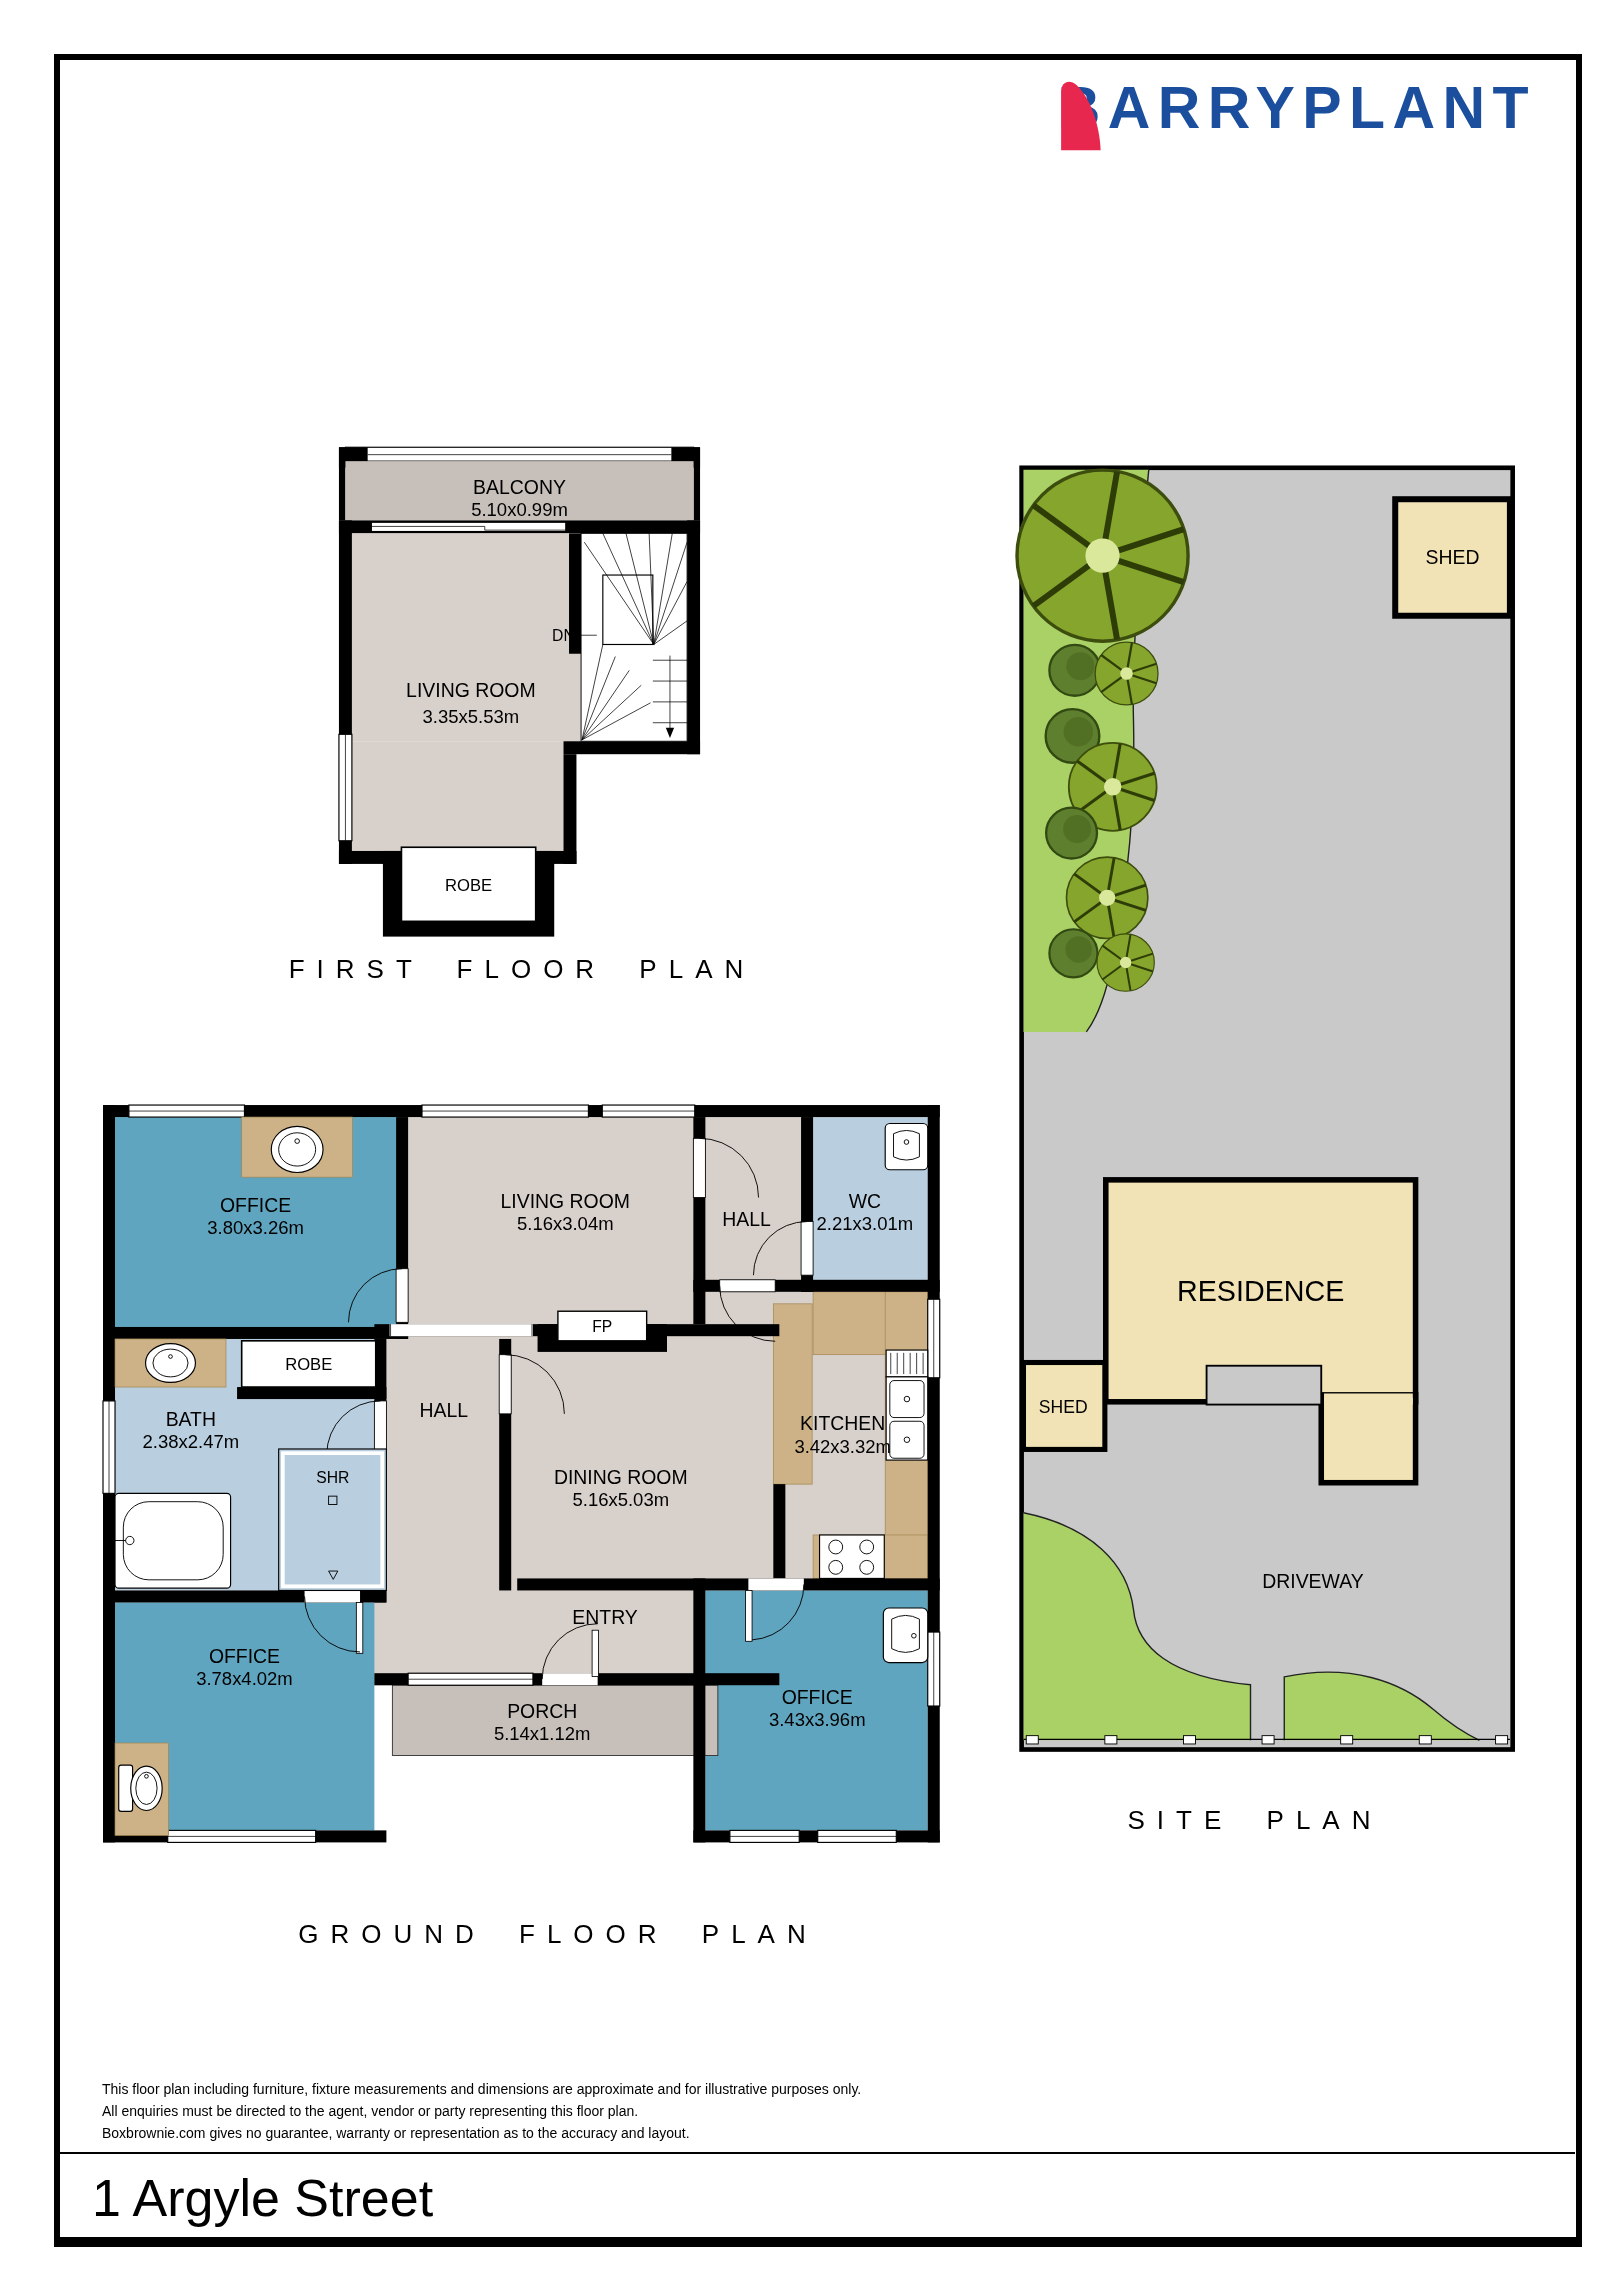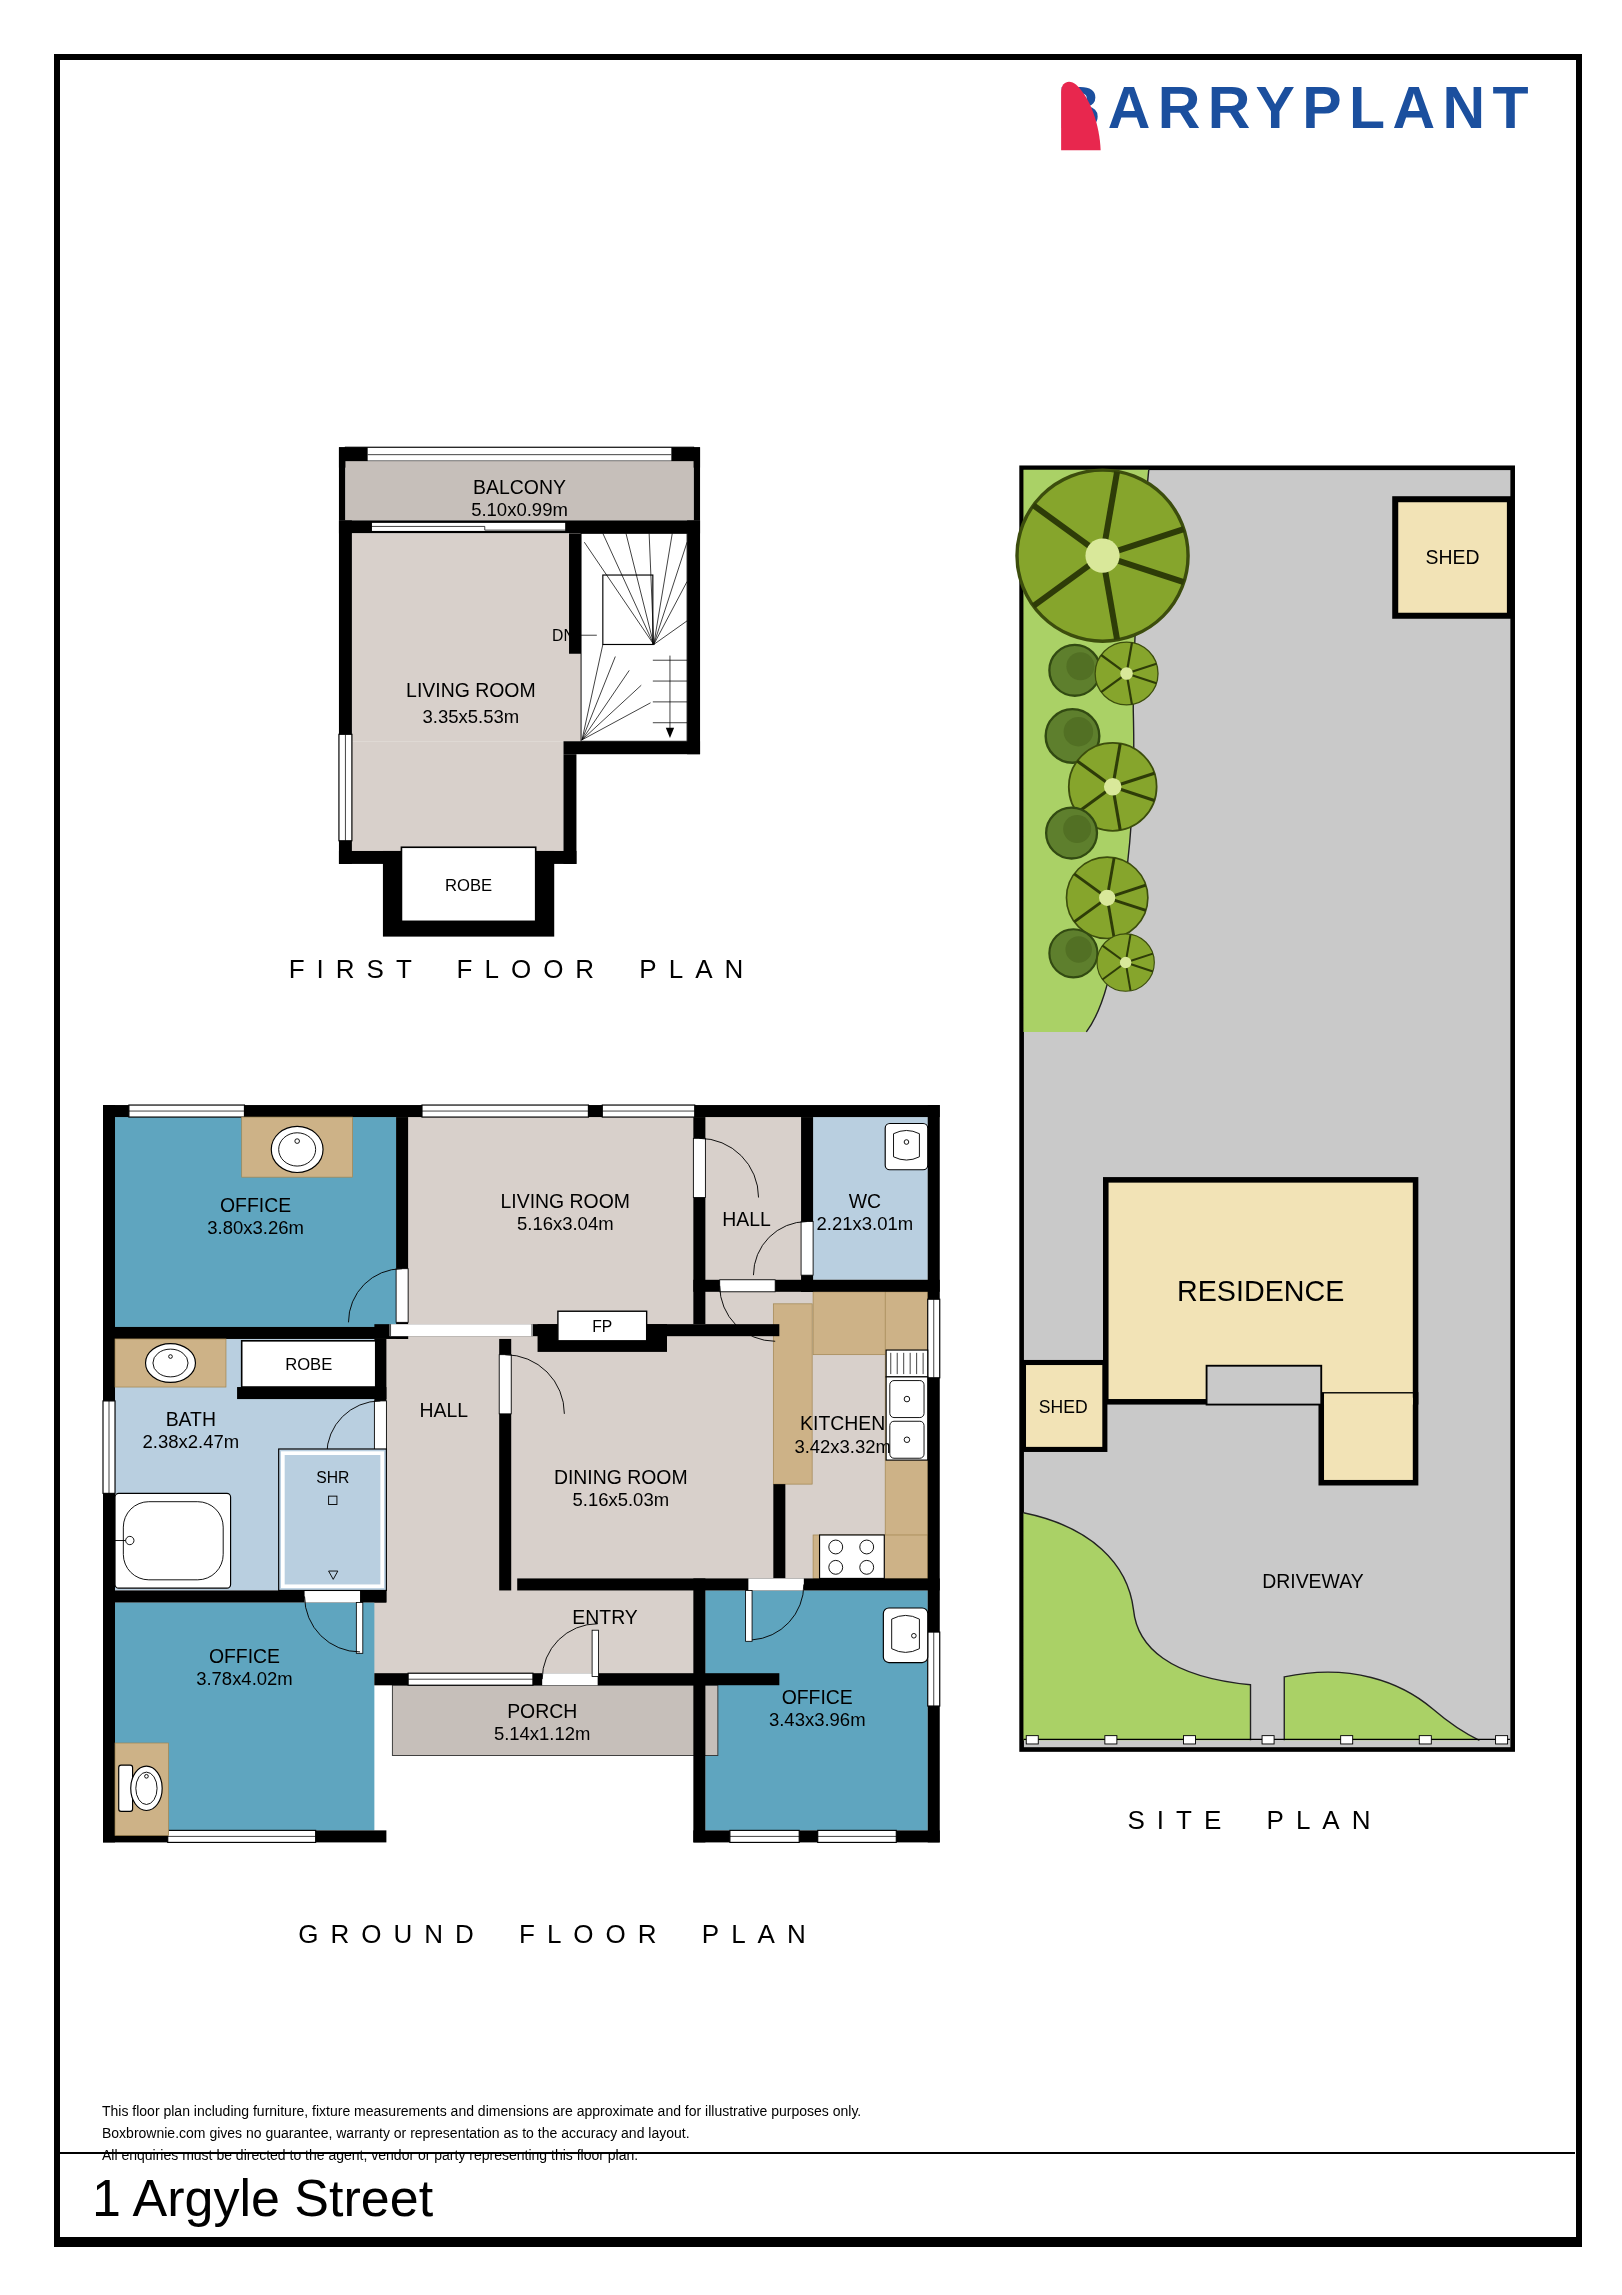--- a/index.html
+++ b/index.html
@@ -1,21 +1,21 @@
 <!DOCTYPE html>
 <html style="font-size:7.4px"><head>
 <meta charset="utf-8">
 <style>
   html,body{margin:0;padding:0;background:#fff;}
   body{width:1623px;height:2295px;position:relative;font-family:"Liberation Sans",sans-serif;color:#000;}
   .frame{position:absolute;left:54px;top:54px;width:1528px;height:2193px;border:6.5px solid #000;border-bottom-width:10.2px;box-sizing:border-box;background:#fff;}
   .logo{position:absolute;top:78px;right:87px;display:flex;align-items:flex-start;gap:13px;}
   .logo-text{color:#1b4f9e;font-size:59px;font-weight:bold;letter-spacing:7.4px;line-height:1.05;white-space:nowrap;}
   .plan-title{position:absolute;font-size:26px;letter-spacing:12px;word-spacing:14px;white-space:nowrap;transform:translateX(-50%);}
-  .disclaimer{position:absolute;left:102px;top:2078px;font-size:14px;line-height:22px;margin-top:22px;}
+  .disclaimer{position:absolute;left:102px;top:2078px;font-size:14px;line-height:22px;}
   .divider{position:absolute;left:60px;top:2152px;width:1515px;height:2.3px;background:#000;}
   .address{position:absolute;left:92px;top:2168px;font-size:52px;}
   svg{position:absolute;overflow:visible;}
   svg text{font-family:"Liberation Sans",sans-serif;fill:#000;}
   .rname{font-size:42px;}
   .rdims{font-size:40px;}
   .rsmall{font-size:34px;}
   .robe{font-size:36px;}
   .site-big{font-size:62px;}
   .site-med{font-size:42px;}
@@ -370,18 +370,18 @@
     <rect x="700" y="2752" width="26" height="18" fill="#fff" stroke="#000" stroke-width="2"></rect>
     <rect x="870" y="2752" width="26" height="18" fill="#fff" stroke="#000" stroke-width="2"></rect>
     <rect x="1035" y="2752" width="26" height="18" fill="#fff" stroke="#000" stroke-width="2"></rect>
   </g>
   <text x="640" y="2432" text-anchor="middle" class="site-med">DRIVEWAY</text>
 </svg>
 <div class="plan-title" style="left:1255px;top:1805px;">SITE PLAN</div>
 
 <div class="disclaimer">
   <div>This floor plan including furniture, fixture measurements and dimensions are approximate and for illustrative purposes only.</div>
+  <div>All enquiries must be directed to the agent, vendor or party representing this floor plan.</div>
   <div>Boxbrownie.com gives no guarantee, warranty or representation as to the accuracy and layout.</div>
-  <div>All enquiries must be directed to the agent, vendor or party representing this floor plan.</div>
 </div>
 <div class="divider"></div>
 <div class="address">1 Argyle Street</div>
 
 
 </body></html>

